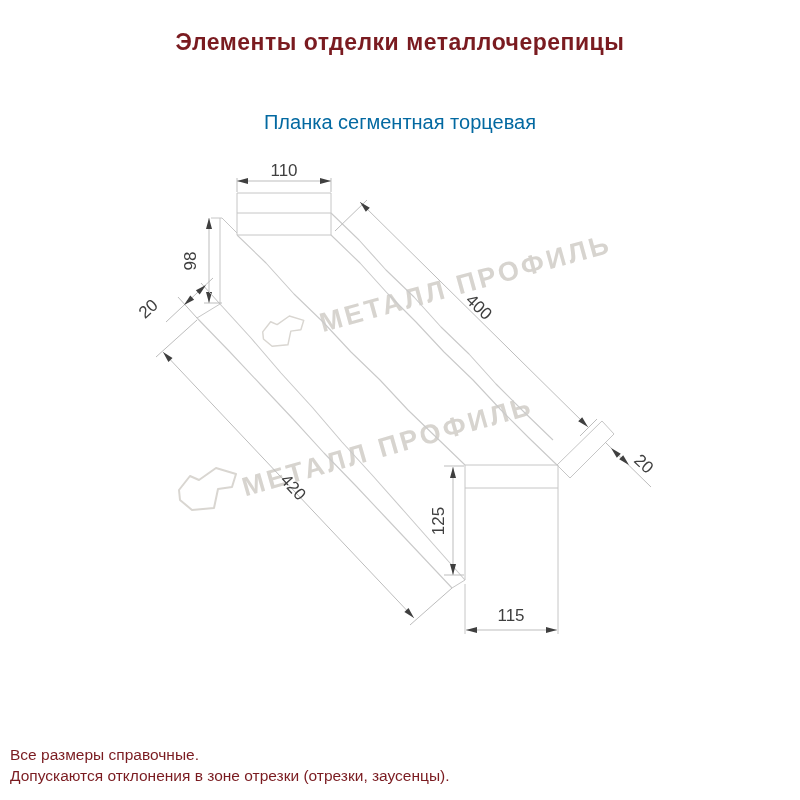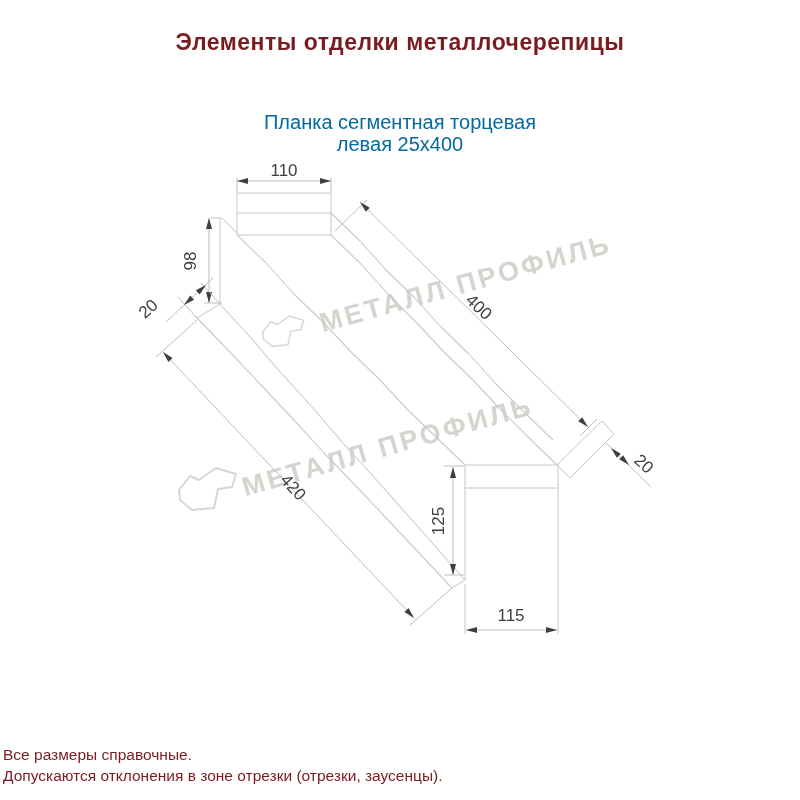--- a/index.html
+++ b/index.html
@@ -2,41 +2,40 @@
 <html><head>
 <meta charset="utf-8">
 <style>
   html,body{margin:0;padding:0;background:#ffffff;}
   #page{position:relative;width:676px;height:800px;background:#ffffff;overflow:hidden;
         font-family:"Liberation Sans", sans-serif;border-radius:27px;}
   .title{position:absolute;top:29px;left:0;width:800px;text-align:center;
          font-size:23px;font-weight:700;color:#7a1b20;letter-spacing:0.5px;}
   .subtitle{position:absolute;top:111px;left:0;width:800px;text-align:center;
             font-size:20px;font-weight:400;color:#0369a1;line-height:22px;}
-  .footer{position:absolute;left:3px;top:744px;font-size:15.5px;color:#7a1b20;line-height:21px;}
+  .footer{position:absolute;left:10px;top:744px;font-size:15.5px;color:#7a1b20;line-height:21px;}
   svg{position:absolute;left:0;top:0;}
   .edge{stroke:#c6c6c6;stroke-width:1;fill:none;}
   .wavy{stroke:#cacaca;stroke-width:1.1;fill:none;stroke-linejoin:round;}
   .dimline{stroke:#bdbdbd;stroke-width:1;fill:none;}
   .arrow{fill:#3f3f3f;stroke:none;}
   .dimtext{font-family:"Liberation Sans", sans-serif;font-size:17px;fill:#3f3f3f;}
   .wm{font-family:"Liberation Sans", sans-serif;font-size:27px;font-weight:700;
       letter-spacing:3px;fill:#d7d4cf;}
   .logo{stroke:#d9d6d1;stroke-width:2;fill:none;stroke-linejoin:round;}
 </style>
 </head>
 <body>
 
 <div id="page">
 
   <div class="title">Элементы отделки металлочерепицы</div>
 
   <div class="subtitle">
     <div>Планка сегментная торцевая</div>
-    <div>левая 25х400</div>
   </div>
 
   <svg width="800" height="800" viewBox="0 0 800 800">
 
     <g transform="translate(262,316) scale(0.72)">
       <path class="logo" d="M1,22 L12,8 L21,12 L38,0 L58,6 L54,19 L40,21 L36,40 L14,42 L2,32 Z"></path>
     </g>
     <g transform="translate(178,468)">
       <path class="logo" d="M1,22 L12,8 L21,12 L38,0 L58,6 L54,19 L40,21 L36,40 L14,42 L2,32 Z"></path>
     </g>

